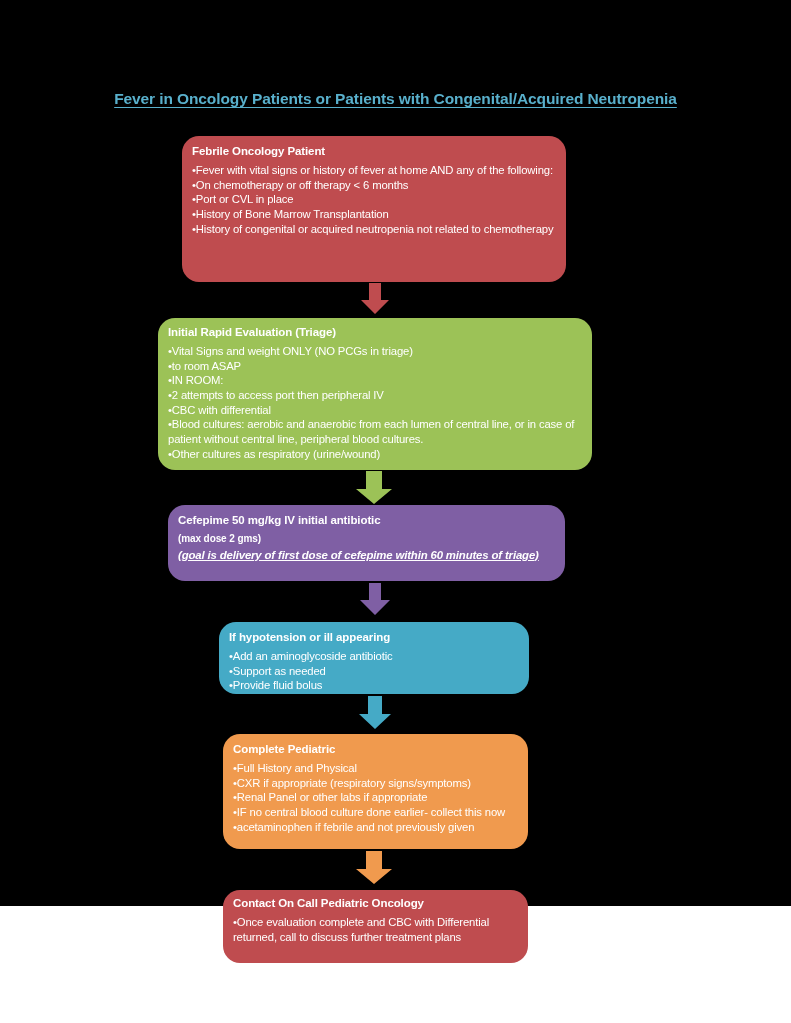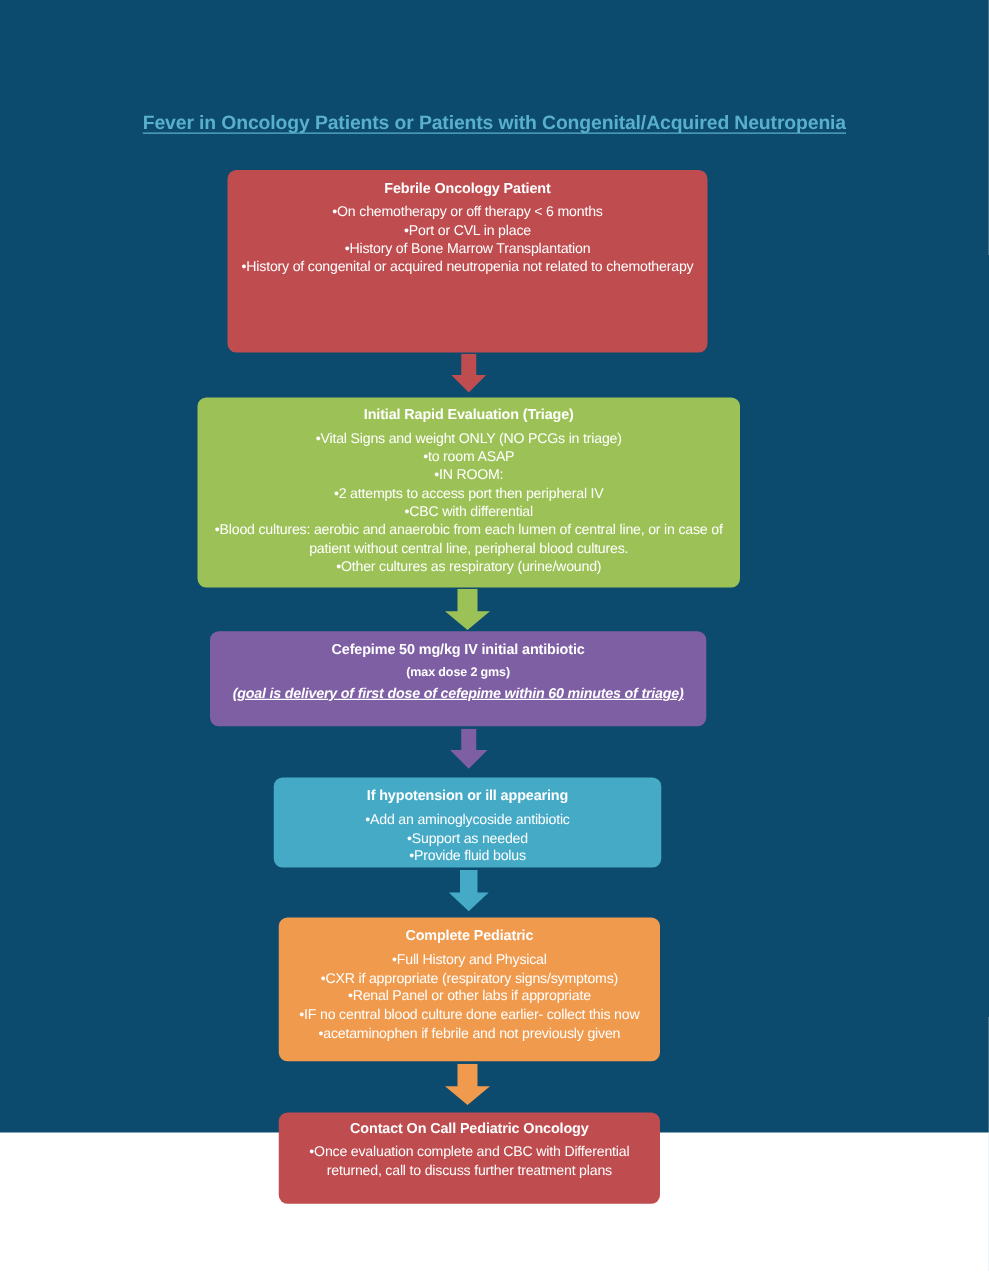--- a/index.html
+++ b/index.html
@@ -13,21 +13,21 @@
     height: 1023px;
     position: relative;
     font-family: "Liberation Sans", sans-serif;
     overflow: hidden;
   }
 
   #page {
     position: relative;
     width: 791px;
     height: 906px;
-    background: #0c4a6e;
+    background: #000000;
   }
 
   
   .doc-title {
     position: absolute;
     left: 0;
     top: 90px;
     width: 791px;
     text-align: center;
     font-size: 15.5px;
@@ -36,23 +36,22 @@
     text-decoration: underline;
     text-underline-offset: 3px;
     letter-spacing: -0.1px;
     white-space: nowrap;
   }
 
   
   .flow-box {
     position: absolute;
     box-sizing: border-box;
-    border-radius: 7px;
+    border-radius: 17px;
     color: #ffffff;
-    text-align: center;
     padding: 6px 10px 7px 10px;
     line-height: 1.30;
   }
   .flow-box .box-title {
     font-weight: bold;
     font-size: 11.5px;
     display: block;
     margin-bottom: 4px;
     letter-spacing: -0.1px;
   }
@@ -136,20 +135,21 @@
 </head>
 <body>
 
 <div id="page">
 
   <div class="doc-title">Fever in Oncology Patients or Patients with Congenital/Acquired Neutropenia</div>
 
   <div class="flow-box" id="box-febrile">
     <span class="box-title">Febrile Oncology Patient</span>
     <ul class="bullets">
+      <li>Fever with vital signs or history of fever at home AND any of the following:</li>
       <li>On chemotherapy or off therapy &lt; 6 months</li>
       <li>Port or CVL in place</li>
       <li>History of Bone Marrow Transplantation</li>
       <li>History of congenital or acquired neutropenia not related to chemotherapy</li>
     </ul>
   </div>
 
   <div class="arrow" id="arrow-1">
     <svg width="30" height="32" viewBox="0 0 30 32" aria-hidden="true">
       <polygon points="9,0 21,0 21,17 29,17 15,31 1,17 9,17" fill="#bf4c4f"></polygon>

